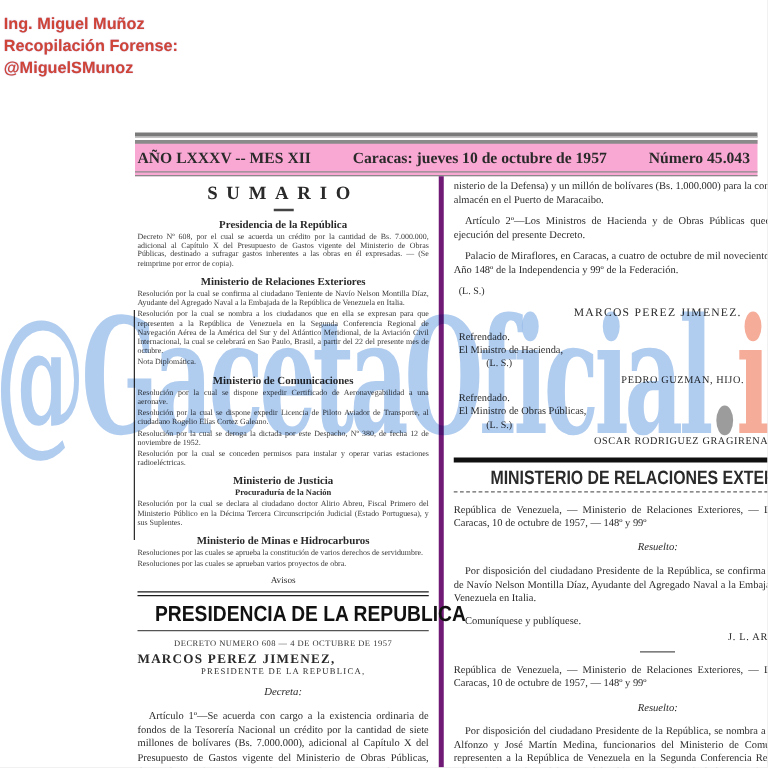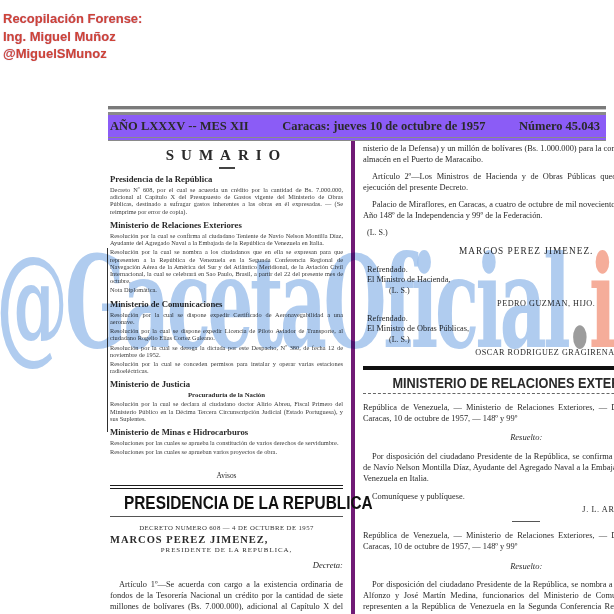--- a/index.html
+++ b/index.html
@@ -18,47 +18,47 @@
     color:#151515;white-space:nowrap;}
   .mast-sub{margin-top:14px;font-weight:bold;font-size:21px;letter-spacing:2px;word-spacing:7px;
     color:#1a1a1a;white-space:nowrap;}
   .mast-rule{position:absolute;left:108px;top:106px;width:498px;height:3px;background:#7a7a7a;
     border-bottom:1px solid #c9c9c9;z-index:2;}
 
   
   .issuebar{position:absolute;left:108px;top:112px;width:498px;box-sizing:border-box;
     display:flex;justify-content:space-between;align-items:center;
     padding:4px 6px 3px 2px;font-weight:bold;font-size:12.5px;
-    border-top:3px solid #8a8a8a;border-bottom:4px double #8a8a8a;z-index:2;background:#8b5cf6;}
+    border-top:3px solid #8a8a8a;border-bottom:4px double #8a8a8a;z-index:2;background:#f9a8d4;}
 
   
   .columns{position:absolute;left:108px;top:141px;width:500px;height:473px;display:flex;z-index:2;}
   .col-left{width:247px;box-sizing:border-box;padding:2px 8px 0 2px;border-right:4px solid #701a75;}
   .col-right{flex:1;box-sizing:border-box;padding:2px 2px 0 8px;}
   .fold-line{position:absolute;left:107px;top:248px;width:1px;height:184px;background:#2e2e2e;z-index:2;}
 
   
   .sumario-title{text-align:center;font-weight:bold;font-size:15px;letter-spacing:7px;margin:4px 0 0;}
   .squiggle{width:16px;border-top:2px solid #444;margin:3px auto 2px;}
-  .s-head{text-align:left;font-weight:bold;font-size:8.7px;margin:5px 0 2px;}
+  .s-head{text-align:center;font-weight:bold;font-size:8.7px;margin:5px 0 2px;}
   .s-sub{text-align:center;font-weight:bold;font-size:6.8px;margin:0 0 1px;}
   .s-entry{font-size:6.35px;line-height:1.14;text-align:justify;margin:2px 0;color:#3a3a3a;}
-  .s-avisos{text-align:center;font-size:7.4px;margin:16px 0 5px;}
+  .s-avisos{text-align:center;font-size:7.4px;margin:4px 0 5px;}
 
   
   .presidencia-box{margin-top:5px;border-top:4px double #1c1c1c;padding-top:2px;}
   .big-heading{text-align:center;font-family:"Liberation Sans",sans-serif;font-weight:bold;
     font-size:17.5px;transform:scaleX(0.88);transform-origin:center;white-space:nowrap;
     color:#111;margin:2px 0 1px;}
   .thin-rule{border-top:1px solid #555;margin:2px 0 0;}
   .decree-line{text-align:center;font-size:6.8px;letter-spacing:.4px;margin:7px 0 3px;color:#333;}
   .author{text-align:left;font-weight:bold;font-size:10.5px;letter-spacing:1px;margin:1px 0;}
   .author-title{text-align:center;font-size:6.9px;letter-spacing:1px;margin:1px 0 6px;}
   .body-p{font-size:8.4px;line-height:1.3;text-align:justify;}
-  .decreta{text-align:right;font-style:italic;font-size:8.6px;margin:7px 0 6px;}
+  .decreta{text-align:center;font-style:italic;font-size:8.6px;margin:7px 0 6px;}
   .article{font-size:8.4px;line-height:1.34;text-align:justify;text-indent:9px;}
 
   
   .r-p{font-size:8.4px;line-height:1.32;text-align:justify;margin:0 0 6px;}
   .r-indent{text-indent:9px;}
   .ls{font-size:8px;margin:2px 0 1px 4px;}
   .ls-in{margin-left:26px;}
   .sig-main{text-align:center;font-size:9.3px;letter-spacing:1px;margin:9px 0 9px;}
   .refrendado{font-size:8.3px;margin:6px 0 1px 4px;}
   .minister{font-size:8.3px;margin:0 0 1px 4px;}
@@ -82,22 +82,22 @@
   .wm-main{color:rgba(146,185,233,0.72);}
   .wm-dot{color:rgba(95,95,95,0.62);}
   .wm-tld{color:rgba(242,150,126,0.78);}
 </style>
 </head>
 <body>
 
 <div class="page">
 
   <div class="annotation">
+    <div>Ing. Miguel Muñoz</div>
     <div>Recopilación Forense:</div>
-    <div>Ing. Miguel Muñoz</div>
     <div>@MiguelSMunoz</div>
   </div>
 
   <div class="mast-rule"></div>
 
   <div class="issuebar">
     <span>AÑO LXXXV -- MES XII</span>
     <span>Caracas: jueves 10 de octubre de 1957</span>
     <span>Número 45.043</span>
   </div>

